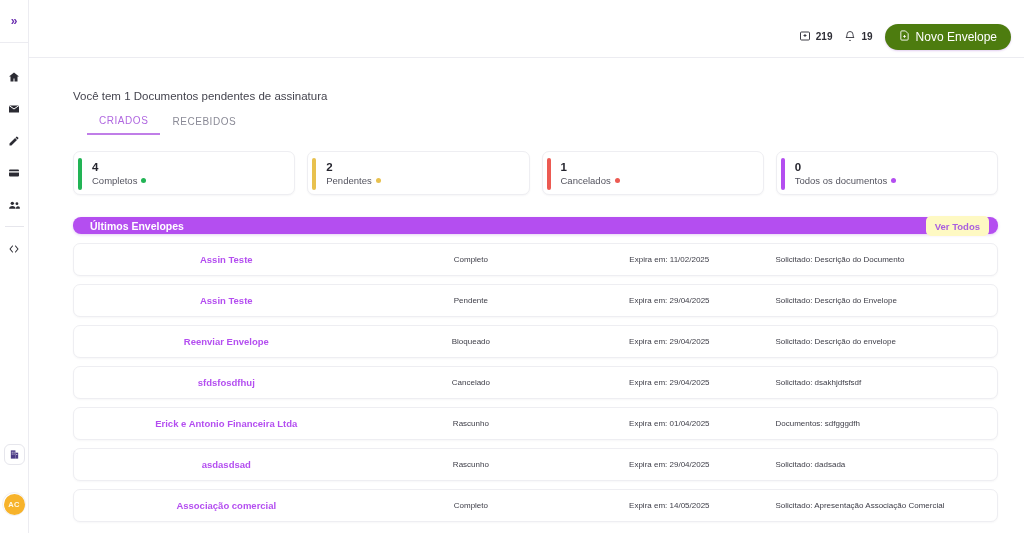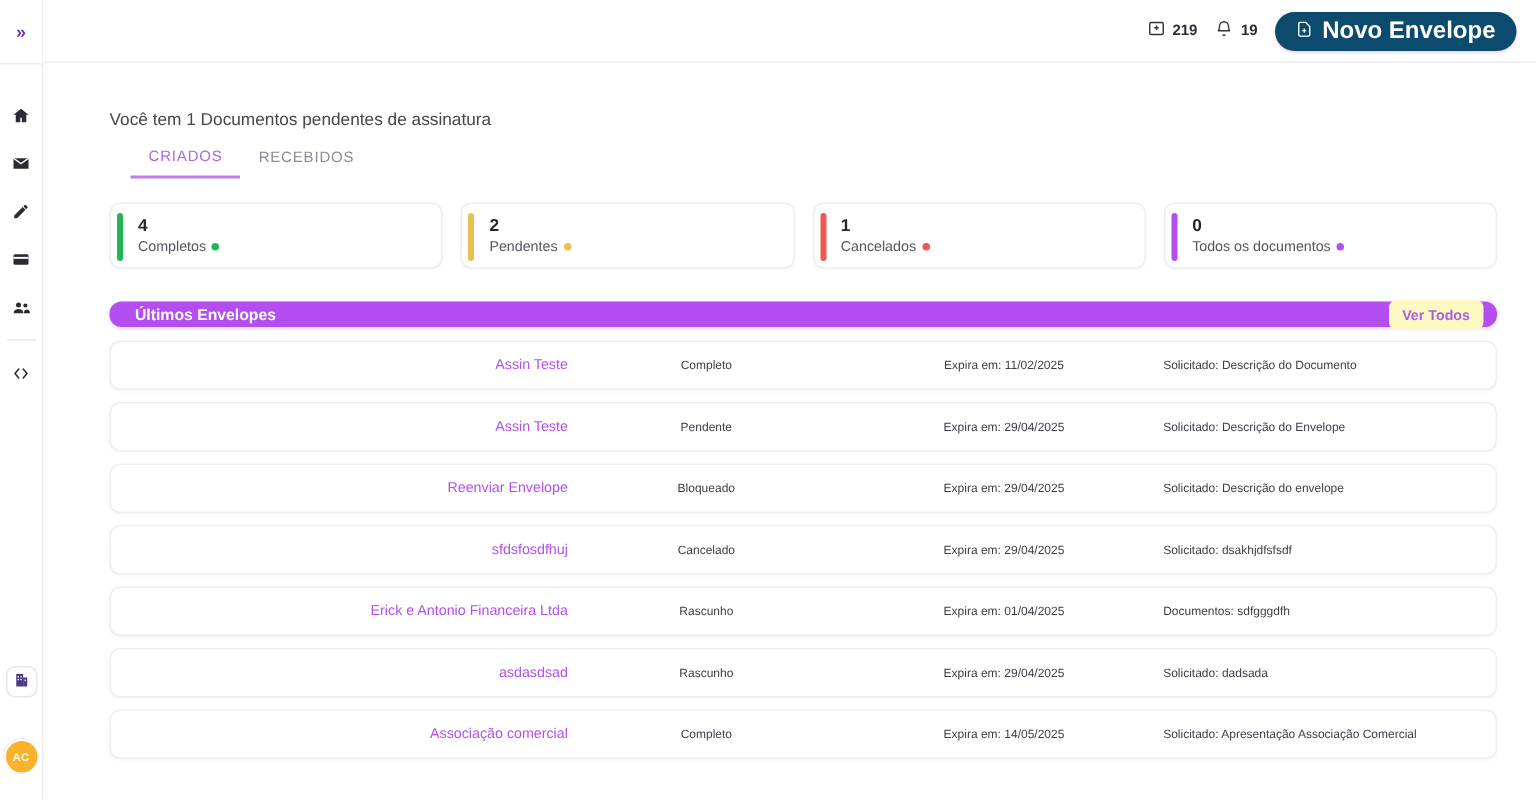--- a/index.html
+++ b/index.html
@@ -53,29 +53,29 @@
     display: flex; align-items: center; justify-content: center;
   }
 
   
   .main { flex: 1 1 auto; display: flex; flex-direction: column; min-width: 0; background: #fff; }
 
   .topbar {
     height: 42px; flex: 0 0 42px;
     border-bottom: 1px solid #ececf1;
     display: flex; align-items: center; justify-content: flex-end;
-    padding-right: 13px; gap: 0px; background: #fff;
+    padding-right: 13px; gap: 0px; background: #fff; margin-top: 16px;
   }
   .counter { display: flex; align-items: center; gap: 5px; color: #33333c; margin-right: 12px; }
   .counter .num { font-size: 10px; font-weight: 600; color: #2e2e36; }
   .btn-new {
     height: 26px; padding: 0 14px; border-radius: 14px;
-    background: #0c4a6e; color: #fff;
+    background: #4d7c0f; color: #fff;
     display: flex; align-items: center; gap: 6px;
-    font-size: 16px; font-weight: 700;
+    font-size: 12px; font-weight: 400;
     border: none; cursor: pointer;
     box-shadow: 0 1px 2px rgba(140,60,200,.25);
   }
 
   .content { flex: 1 1 auto; overflow: hidden; padding: 0 26px 0 44px; }
 
   .greet { padding-top: 24px; }
   .greet h1 { font-size: 20px; font-weight: 400; color: #1b1b22; letter-spacing: -.2px; }
   .greet h1 b { font-weight: 700; }
   .greet h1 .wave { font-size: 17px; }
@@ -128,22 +128,22 @@
   }
 
   .rows { margin-top: 9px; display: flex; flex-direction: column; gap: 8px; }
   .row {
     height: 33px; background: #fff;
     border: 1px solid #eeeef2; border-radius: 7px;
     display: flex; align-items: center;
     box-shadow: 0 1px 2px rgba(30,30,50,.035);
   }
   .c-name {
-    flex: 0 0 33%; text-align: right;
-    color: #b44ef0; font-size: 9.5px; font-weight: 400;
+    flex: 0 0 33%; text-align: center;
+    color: #b44ef0; font-size: 9.5px; font-weight: 700;
     white-space: nowrap; overflow: hidden; text-overflow: ellipsis;
   }
   .c-status { flex: 0 0 20%; text-align: center; color: #3d3d47; font-size: 8px; }
   .c-exp { flex: 0 0 23%; text-align: center; color: #3d3d47; font-size: 8px; }
   .c-req { flex: 1 1 auto; color: #3d3d47; font-size: 8px;
            white-space: nowrap; overflow: hidden; text-overflow: ellipsis; padding-right: 4px; }
 </style>
 </head>
 <body>
 

